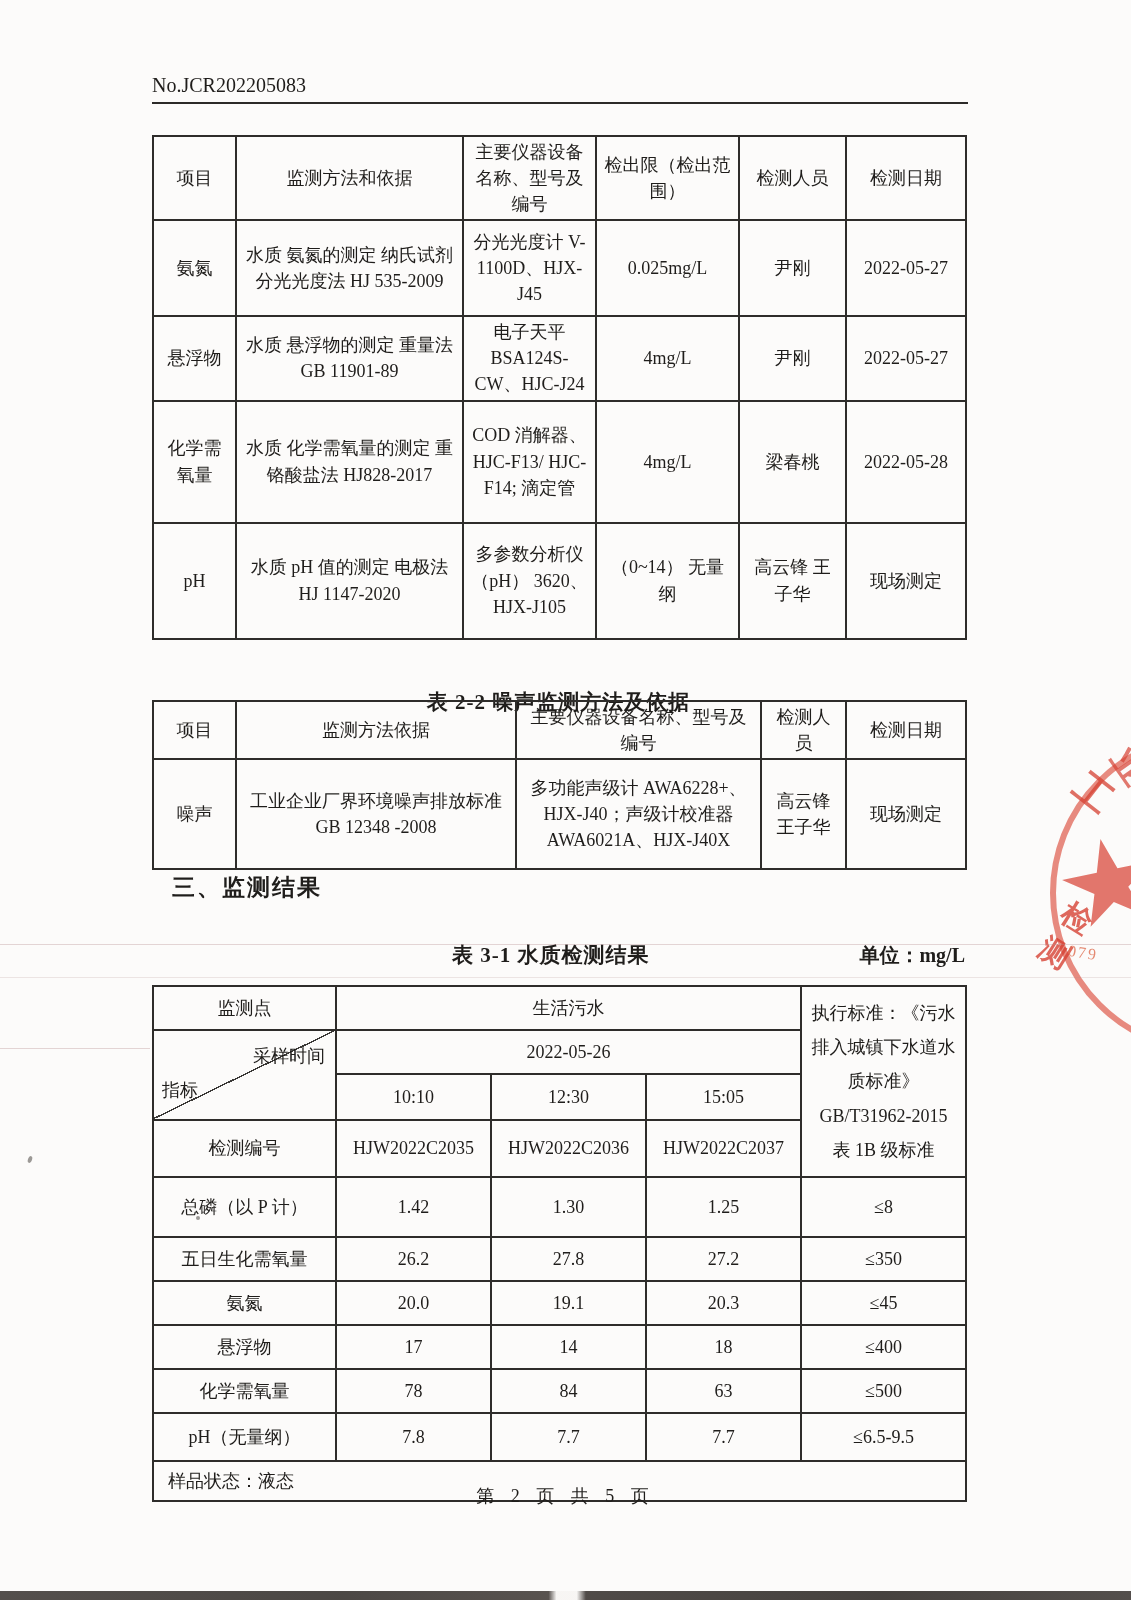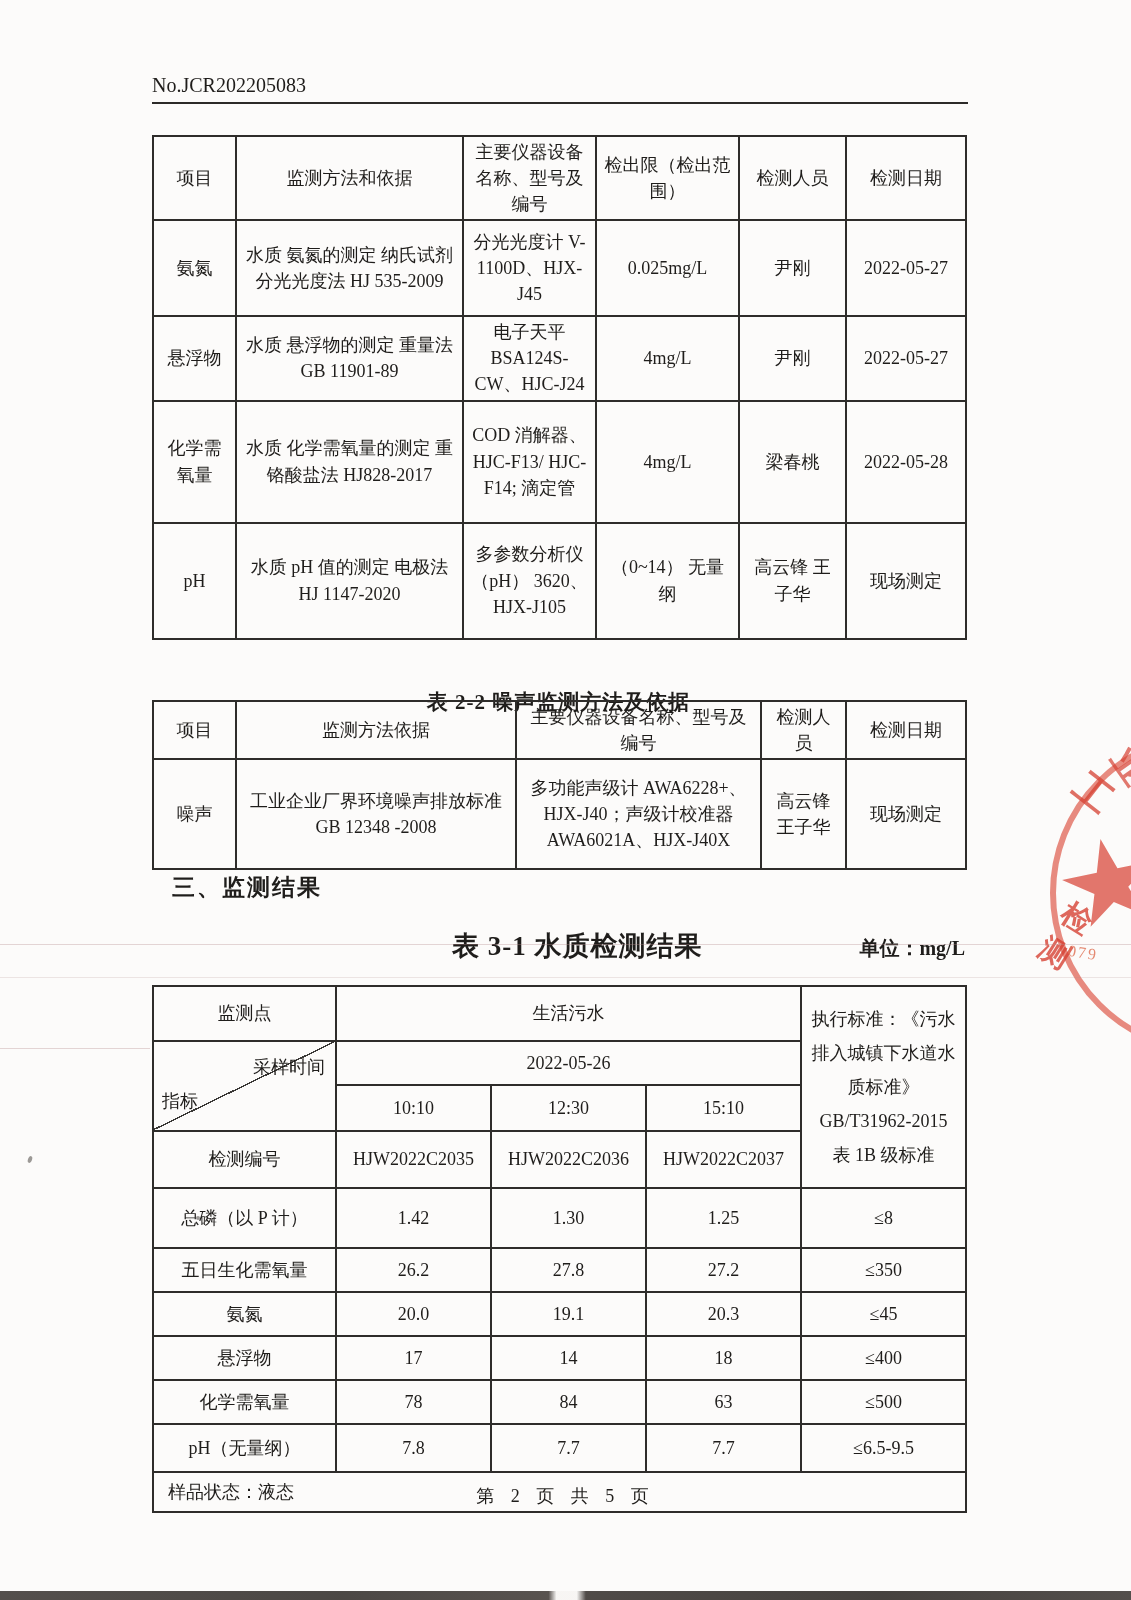--- a/index.html
+++ b/index.html
@@ -38,21 +38,21 @@
     text-align:center;font-weight:bold;font-size:21px;letter-spacing:1px;margin-top:24px;
   }
   .section-heading{
     position:absolute;left:172px;
     font-weight:bold;font-size:23px;letter-spacing:2px;
   }
   .caption-row{
     position:absolute;left:152px;width:813px;top:928px;
     display:flex;align-items:baseline;
   }
-  .caption-row .cap{flex:0 0 auto;margin-left:300px;font-weight:bold;font-size:27px;letter-spacing:1px;}
+  .caption-row .cap{flex:0 0 auto;margin-left:300px;font-weight:bold;font-size:21px;letter-spacing:1px;margin-top:13px;}
   .caption-row .unit{margin-left:auto;font-weight:bold;font-size:20px;}
   
   .diag{position:relative;padding:0 !important;}
   .diag .diag-line{
     position:absolute;inset:0;
     background:linear-gradient(to bottom right,
       transparent calc(50% - 1.2px), #3a3836 calc(50% - 1.2px),
       #3a3836 calc(50% + 0.2px), transparent calc(50% + 0.2px));
   }
   .diag .lbl-top{position:absolute;top:12px;right:10px;font-size:18px;}
@@ -213,37 +213,37 @@
 
   <table class="tbl" style="top:985px;">
     <colgroup>
       <col style="width:183px">
         <col style="width:155px">
         <col style="width:155px">
       <col style="width:155px">
         <col style="width:165px">
     </colgroup>
     <tbody>
-      <tr style="height:55px">
+      <tr style="height:44px">
         <td>监测点</td>
         <td colspan="3">生活污水</td>
         <td rowspan="4" class="std-cell">执行标准：《污水排入城镇下水道水质标准》GB/T31962-2015 表 1B 级标准</td>
       </tr>
       <tr style="height:44px">
         <td rowspan="2" class="diag">
           <div class="diag-line"></div>
           <span class="lbl-top">采样时间</span>
           <span class="lbl-bottom">指标</span>
         </td>
         <td colspan="3">2022-05-26</td>
       </tr>
       <tr style="height:46px">
         <td>10:10</td>
         <td>12:30</td>
-        <td>15:10</td>
+        <td>15:05</td>
       </tr>
       <tr style="height:57px">
         <td>检测编号</td>
         <td>HJW2022C2035</td>
         <td>HJW2022C2036</td>
         <td>HJW2022C2037</td>
       </tr>
       <tr style="height:60px">
         <td>总磷（以 P 计）</td>
         <td>1.42</td>

